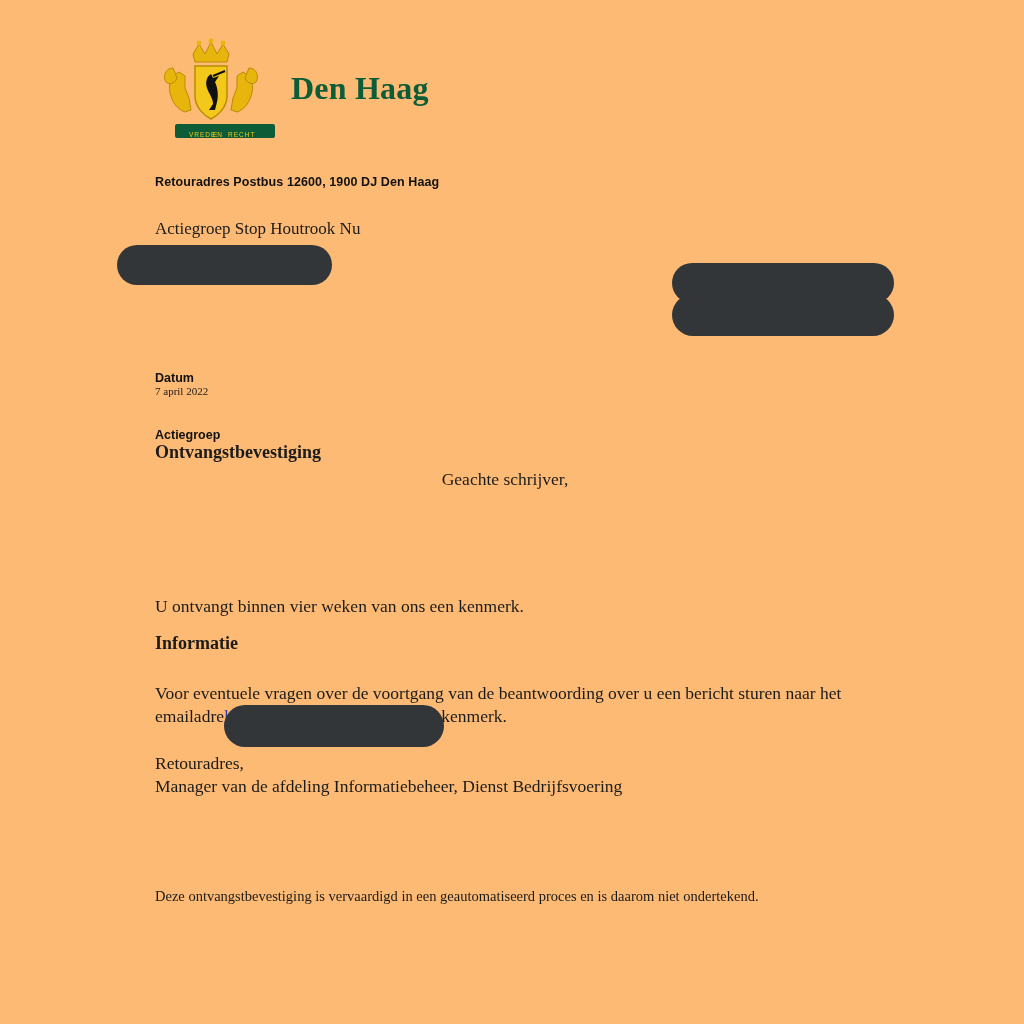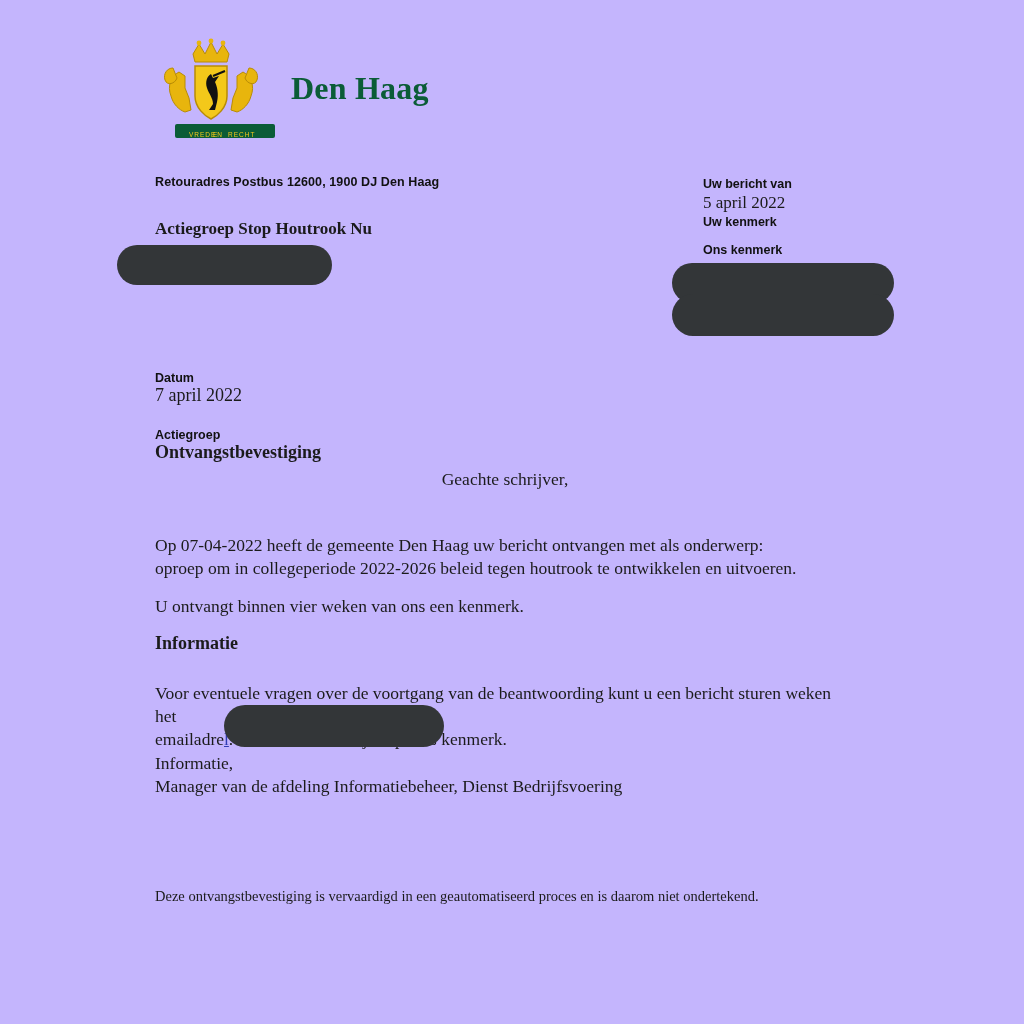--- a/index.html
+++ b/index.html
@@ -14,21 +14,21 @@
     font-family: "Liberation Serif", serif;
     color: #1b1b1b;
     overflow: hidden;
   }
 
   .page {
     position: absolute;
     left: 0; top: 0;
     width: 1024px;
     height: 1024px;
-    background: #c4b5fd;
+    background: #fdba74;
   }
 
   
   .logo-block {
     position: absolute;
     left: 155px;
     top: 38px;
     display: flex;
     align-items: center;
   }
@@ -59,21 +59,20 @@
     color: #111;
     letter-spacing: 0.1px;
   }
 
   .addr-name {
     position: absolute;
     left: 155px;
     top: 219px;
     font-size: 17px;
     color: #1b1b1b;
-    font-weight: bold;
   }
   .addr-link {
     position: absolute;
     left: 155px;
     top: 264px;
     font-size: 17px;
     color: #2f3bb5;
     text-decoration: underline;
   }
 
@@ -133,21 +132,21 @@
   
   .field-label {
     font-family: "Liberation Sans", sans-serif;
     font-weight: bold;
     font-size: 12.5px;
     color: #111;
   }
   .datum-label { position: absolute; left: 155px; top: 371px; }
   .datum-value {
     position: absolute; left: 155px; top: 385px;
-    font-size: 18px; color: #1b1b1b;
+    font-size: 11px; color: #1b1b1b;
   }
   .onderwerp-label { position: absolute; left: 155px; top: 428px; }
   .onderwerp-value {
     position: absolute; left: 155px; top: 442px;
     font-size: 18px; font-weight: bold; color: #1b1b1b;
   }
 
   
   .body-text {
     position: absolute;
@@ -214,56 +213,44 @@
     </div>
     <div class="logo-word">Den Haag</div>
   </div>
 
   <div class="retour">Retouradres Postbus 12600, 1900 DJ Den Haag</div>
 
   <div class="addr-name">Actiegroep Stop Houtrook Nu</div>
   <div class="addr-link">outrook.nu</div>
   <div class="redaction" id="redact-addr"></div>
 
-  <div class="meta">
-    <div class="meta-label">Uw bericht van</div>
-    <div class="meta-value">5 april 2022</div>
-    <div class="meta-label">Uw kenmerk</div>
-    <div class="meta-value"></div>
-    <div class="meta-gap"></div>
-    <div class="meta-label">Ons kenmerk</div>
-  </div>
   <div class="redaction" id="redact-kenmerk-1"></div>
   <div class="redaction" id="redact-kenmerk-2"></div>
 
   <div class="field-label datum-label">Datum</div>
   <div class="datum-value">7 april 2022</div>
 
   <div class="field-label onderwerp-label">Actiegroep</div>
   <div class="onderwerp-value">Ontvangstbevestiging</div>
 
   <div class="body-text p-greeting">Geachte schrijver,</div>
 
-  <div class="body-text p-received">
-    <div>Op 07-04-2022 heeft de gemeente Den Haag uw bericht ontvangen met als onderwerp:</div>
-    <div>oproep om in collegeperiode 2022-2026 beleid tegen houtrook te ontwikkelen en uitvoeren.</div>
-  </div>
 
   <div class="body-text p-reply">U ontvangt binnen vier weken van ons een kenmerk.</div>
 
   <div class="h-info">Informatie</div>
 
   <div class="body-text p-info">
-    <div>Voor eventuele vragen over de voortgang van de beantwoording kunt u een bericht sturen weken het</div>
+    <div>Voor eventuele vragen over de voortgang van de beantwoording over u een bericht sturen naar het</div>
     <div>
       <span>emailadre</span><span class="email-link">l</span><span>. Vermeldt u daarbij s.v.p. ons kenmerk.</span>
     </div>
   </div>
   <div class="redaction" id="redact-email"></div>
 
   <div class="body-text p-sign">
-    <div>Informatie,</div>
+    <div>Retouradres,</div>
     <div>Manager van de afdeling Informatiebeheer, Dienst Bedrijfsvoering</div>
   </div>
 
   <div class="body-text p-footer">Deze ontvangstbevestiging is vervaardigd in een geautomatiseerd proces en is daarom niet ondertekend.</div>
 
 </div>
 
 </body></html>

